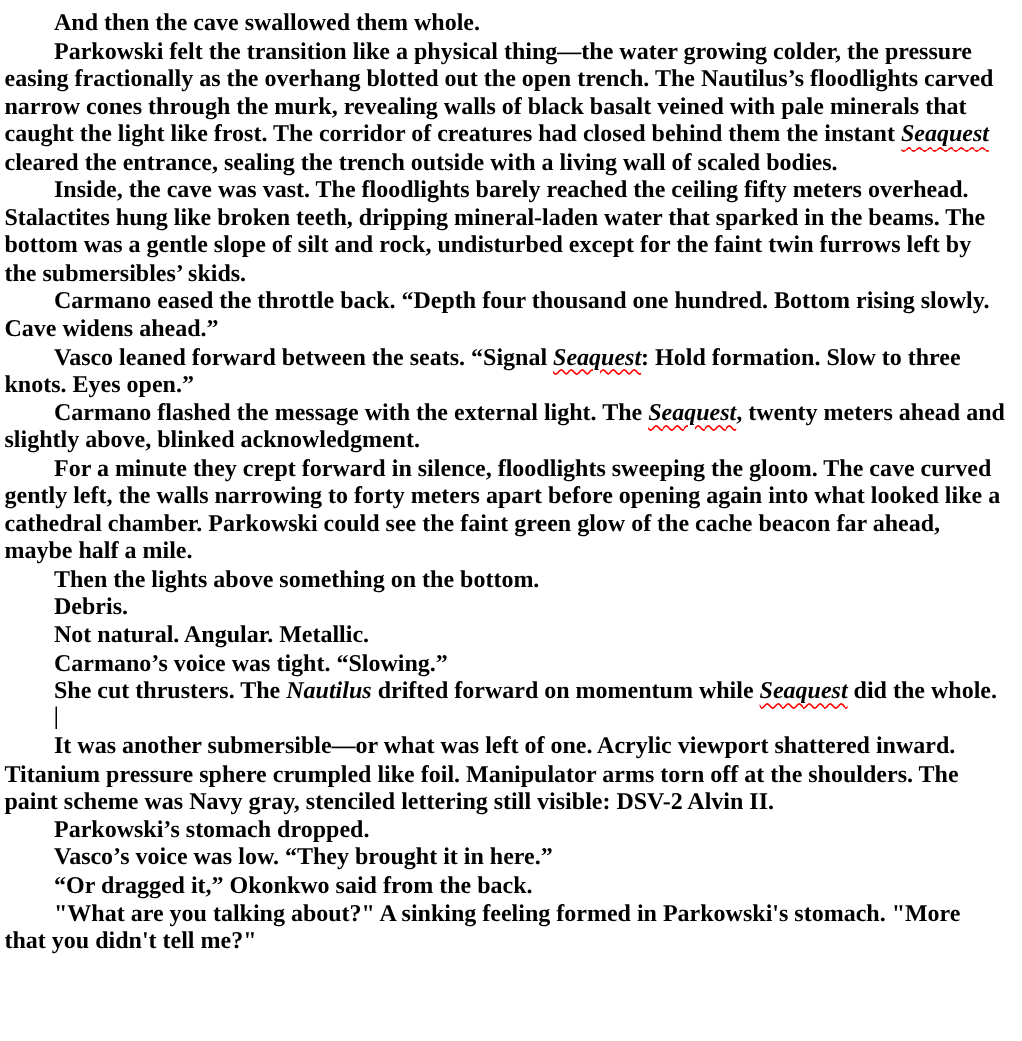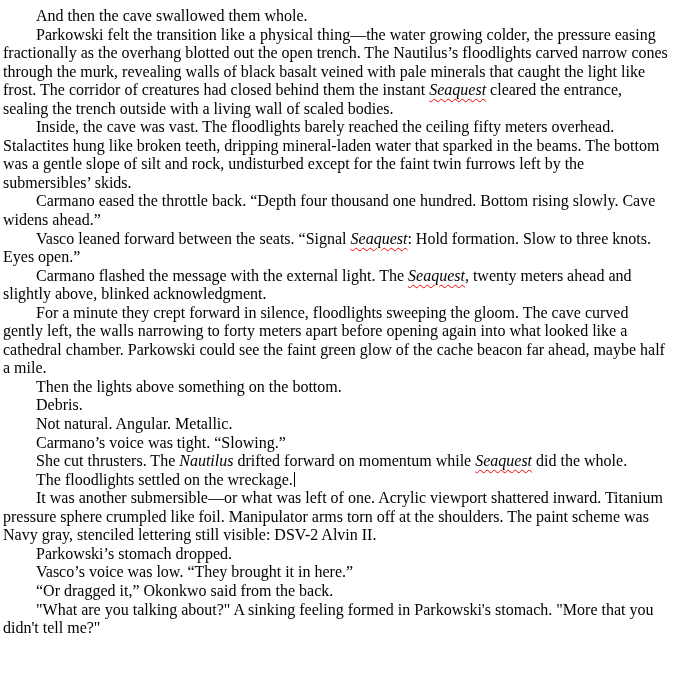--- a/index.html
+++ b/index.html
@@ -15,20 +15,21 @@
   .page {
     box-sizing: border-box;
     width: 681px;
     height: 694px;
     padding: 7px 10px 0 3px;
     font-family: "Liberation Serif", "DejaVu Serif", serif;
     font-size: 16px;
     line-height: 18.55px;
     color: #000000;
     background: #ffffff;
+    font-weight: bold;
   }
   p.para {
     margin: 0;
     padding: 0;
     text-indent: 33px;
     text-align: left;
     word-spacing: normal;
   }
   .it {
     font-style: italic;
@@ -60,20 +61,20 @@
       <p class="para"><span>Inside, the cave was vast. The floodlights barely reached the ceiling fifty meters overhead. Stalactites hung like broken teeth, dripping mineral-laden water that sparked in the beams. The bottom was a gentle slope of silt and rock, undisturbed except for the faint twin furrows left by the submersibles’ skids.</span></p>
       <p class="para"><span>Carmano eased the throttle back. “Depth four thousand one hundred. Bottom rising slowly. Cave widens ahead.”</span></p>
       <p class="para"><span>Vasco leaned forward between the seats. “Signal </span><span class="it sp">Seaquest</span><span>: Hold formation. Slow to three knots. Eyes open.”</span></p>
       <p class="para"><span>Carmano flashed the message with the external light. The </span><span class="it sp">Seaquest</span><span>, twenty meters ahead and slightly above, blinked acknowledgment.</span></p>
       <p class="para"><span>For a minute they crept forward in silence, floodlights sweeping the gloom. The cave curved gently left, the walls narrowing to forty meters apart before opening again into what looked like a cathedral chamber. Parkowski could see the faint green glow of the cache beacon far ahead, maybe half a mile.</span></p>
       <p class="para"><span>Then the lights above something on the bottom.</span></p>
       <p class="para"><span>Debris.</span></p>
       <p class="para"><span>Not natural. Angular. Metallic.</span></p>
       <p class="para"><span>Carmano’s voice was tight. “Slowing.”</span></p>
       <p class="para"><span>She cut thrusters. The </span><span class="it">Nautilus</span><span> drifted forward on momentum while </span><span class="it sp">Seaquest</span><span> did the whole.</span></p>
-      <p class="para"><span>The floodlights settled on the wreckage.</span><span class="caret" style="background: rgb(0, 0, 0);"></span></p>
+      <p class="para"><span class="caret" style="background: rgb(0, 0, 0);"></span></p>
       <p class="para"><span>It was another submersible—or what was left of one. Acrylic viewport shattered inward. Titanium pressure sphere crumpled like foil. Manipulator arms torn off at the shoulders. The paint scheme was Navy gray, stenciled lettering still visible: DSV-2 Alvin II.</span></p>
       <p class="para"><span>Parkowski’s stomach dropped.</span></p>
       <p class="para"><span>Vasco’s voice was low. “They brought it in here.”</span></p>
       <p class="para"><span>“Or dragged it,” Okonkwo said from the back.</span></p>
       <p class="para"><span>"What are you talking about?" A sinking feeling formed in Parkowski's stomach. "More that you didn't tell me?"</span></p>
     </div>
 </div>
 
 </body></html>

